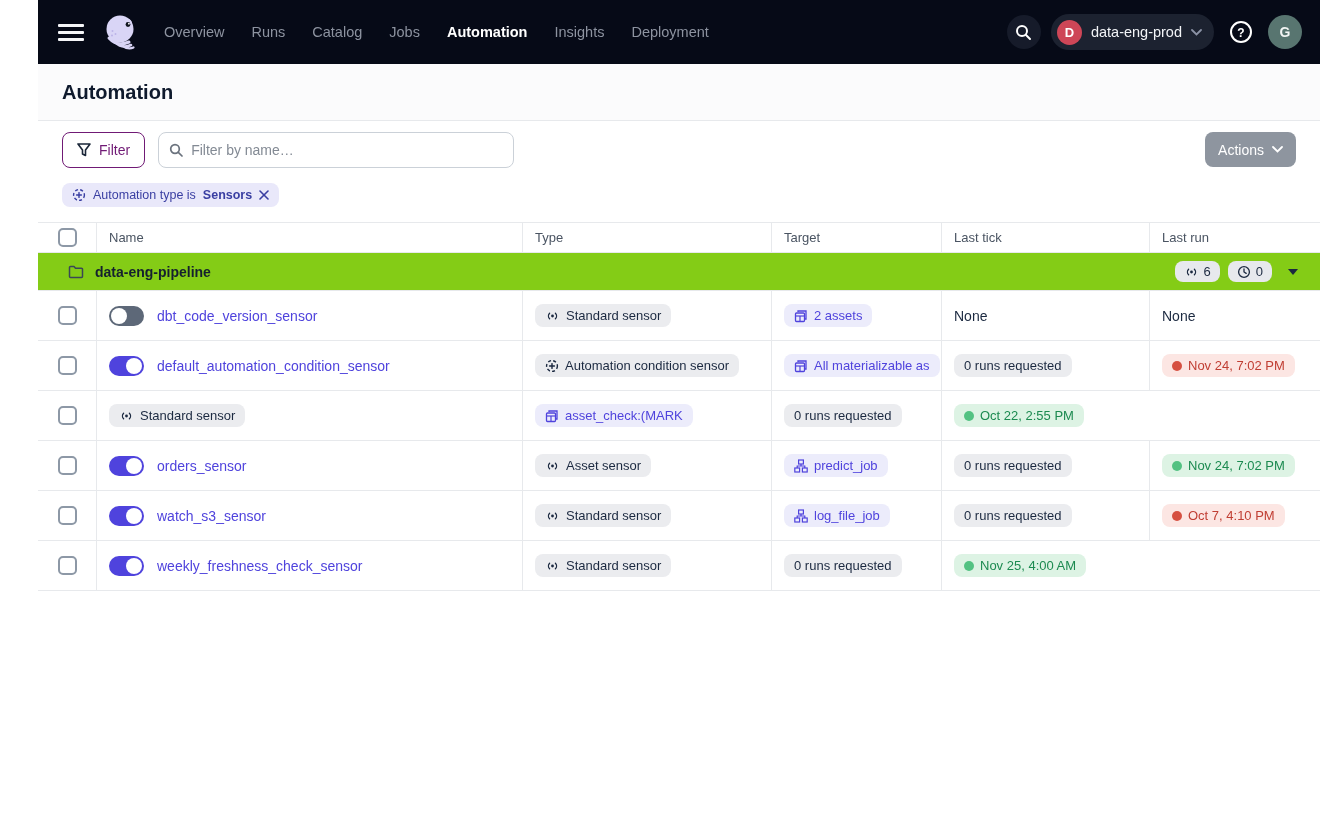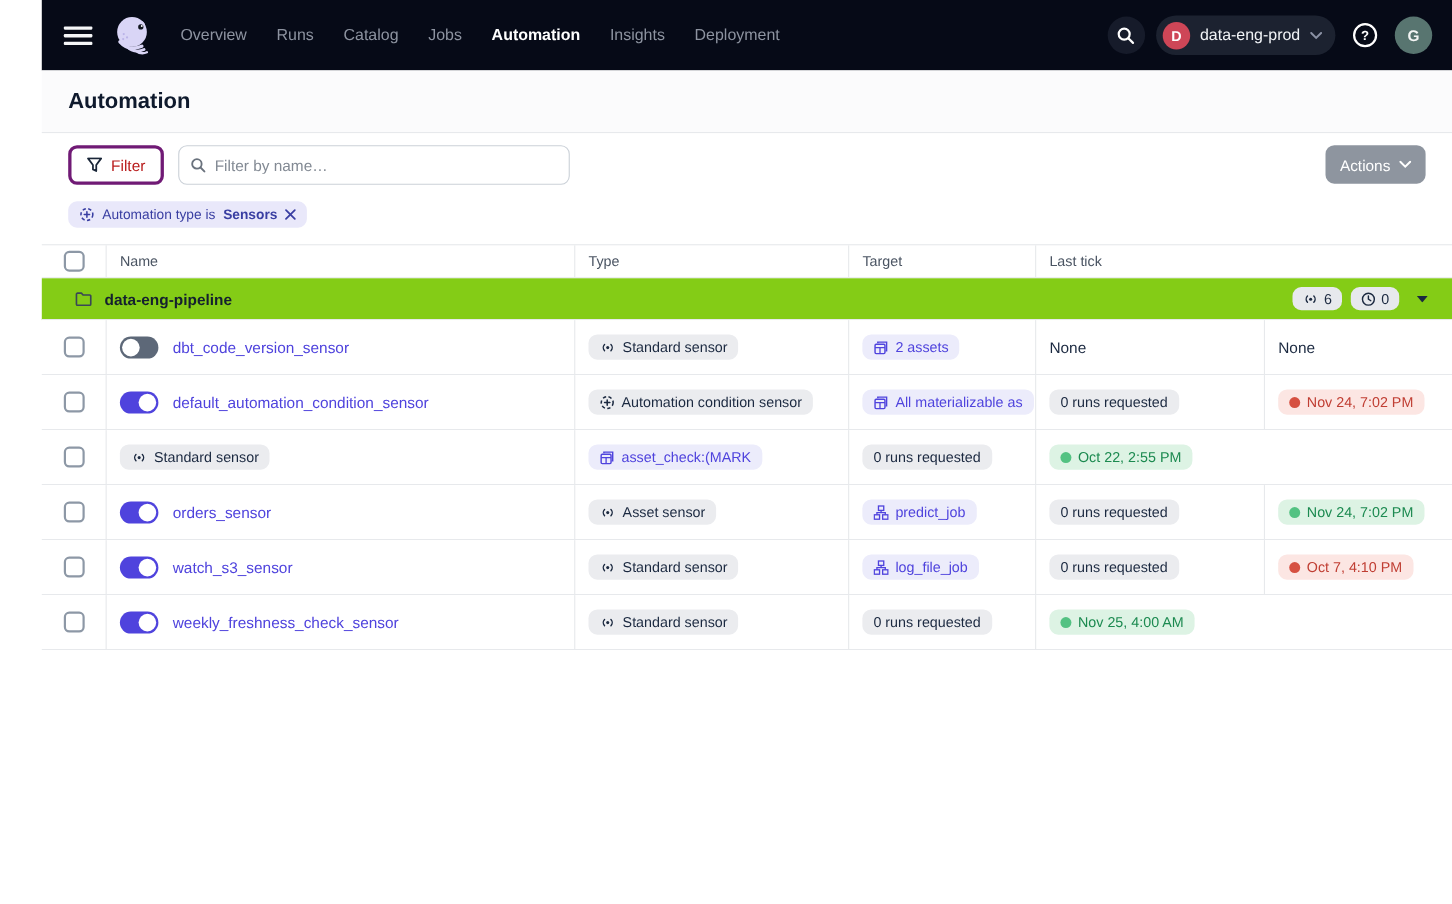--- a/index.html
+++ b/index.html
@@ -45,22 +45,22 @@
   
   .page-header {
     height:57px; background:#FBFBFC; border-bottom:1px solid #E7E9EC;
     display:flex; align-items:center; padding:0 24px; flex:none;
   }
   .page-title { font-size:20px; font-weight:700; color:#0F1A2D; }
 
   
   .toolbar { height:57px; display:flex; align-items:center; padding:0 24px; gap:13px; flex:none; }
   .btn-filter {
-    display:flex; align-items:center; gap:8px; background:#fff; border:3px solid #701a75;
-    border-radius:8px; padding:0 14px; height:36px; font-size:14px; color:#b91c1c; cursor:pointer;
+    display:flex; align-items:center; gap:8px; background:#fff; border:1px solid #701a75;
+    border-radius:8px; padding:0 14px; height:36px; font-size:14px; color:#701a75; cursor:pointer;
     font-family:inherit;
   }
   .search-box {
     display:flex; align-items:center; gap:8px; border:1px solid #CBD1D8; border-radius:8px;
     height:36px; width:356px; padding:0 10px; background:#fff;
   }
   .search-box input {
     border:none; outline:none; flex:1; font-size:14px; color:#1A2638; font-family:inherit; background:transparent;
   }
   .search-box input::placeholder { color:#838A94; }
@@ -252,20 +252,21 @@
 
   <div>
     <div class="grid-row thead">
       <div class="cell cell-check">
           <span class="checkbox"></span>
         </div>
       <div class="cell">Name</div>
       <div class="cell">Type</div>
       <div class="cell">Target</div>
       <div class="cell">Last tick</div>
+      <div class="cell">Last run</div>
     </div>
 
     <div class="group-row">
       <span>
         <svg width="16" height="14" viewBox="0 0 16 14">
             <path d="M1.5 2.5 a1 1 0 0 1 1-1 H6 l1.5 1.7 H13.5 a1 1 0 0 1 1 1 V11.5 a1 1 0 0 1 -1 1 H2.5 a1 1 0 0 1 -1-1 Z" stroke="#3A4756" stroke-width="1.5" fill="none" stroke-linejoin="round"></path>
           </svg>
       </span>
       <span class="group-name">data-eng-pipeline</span>
       <div class="group-right">

